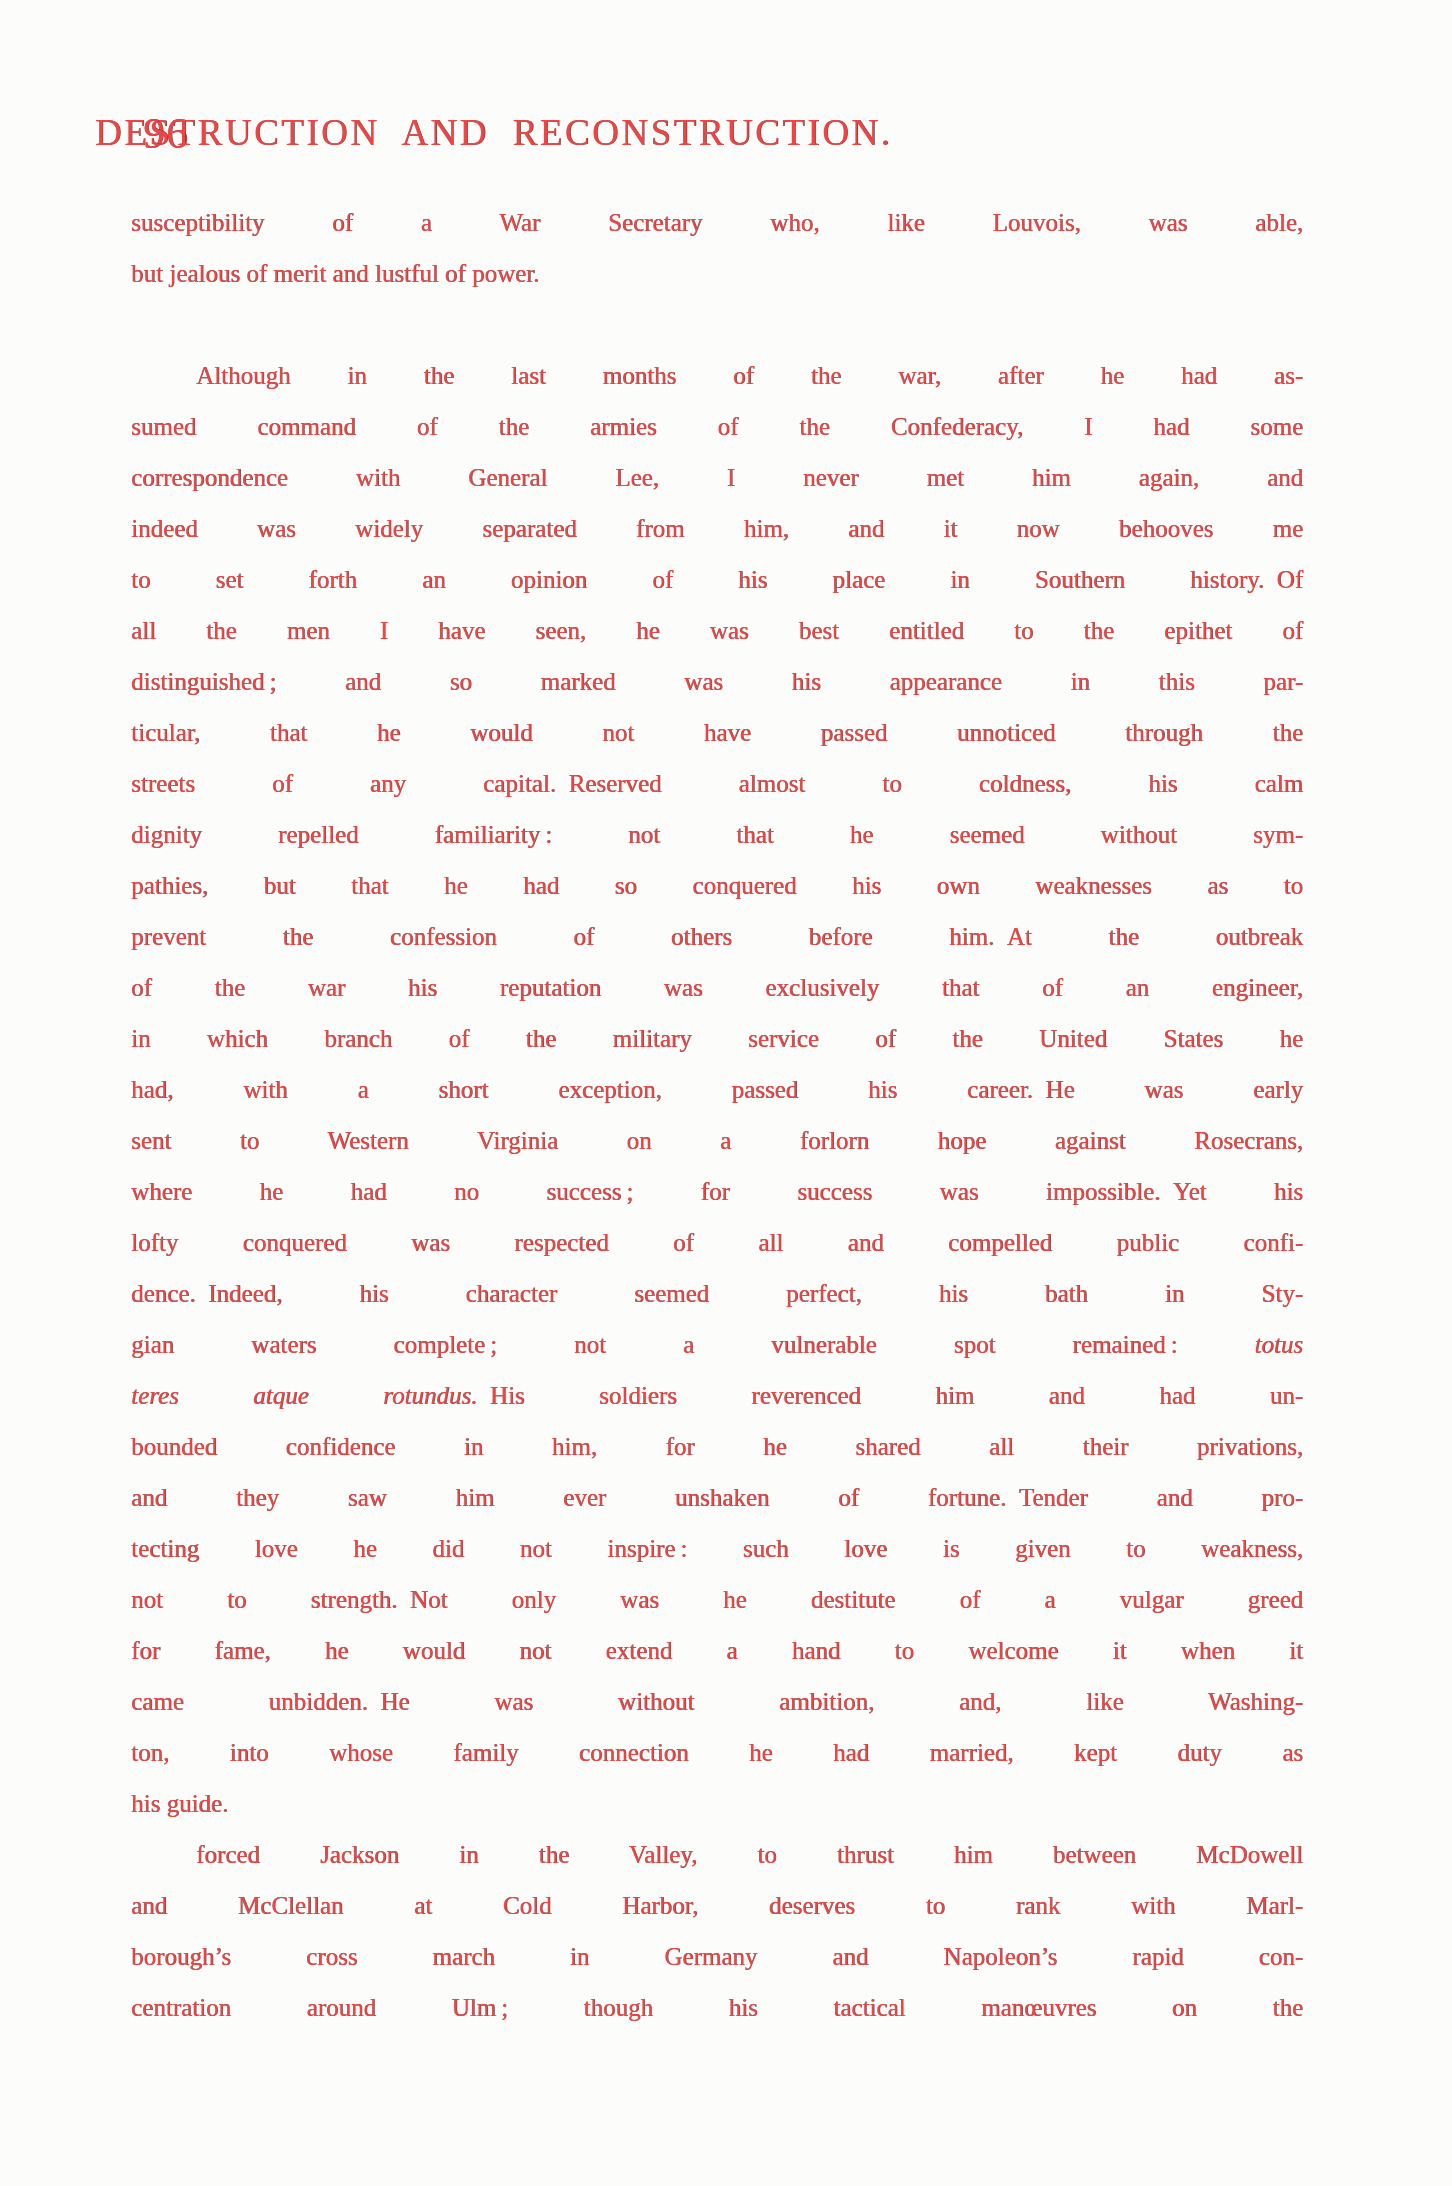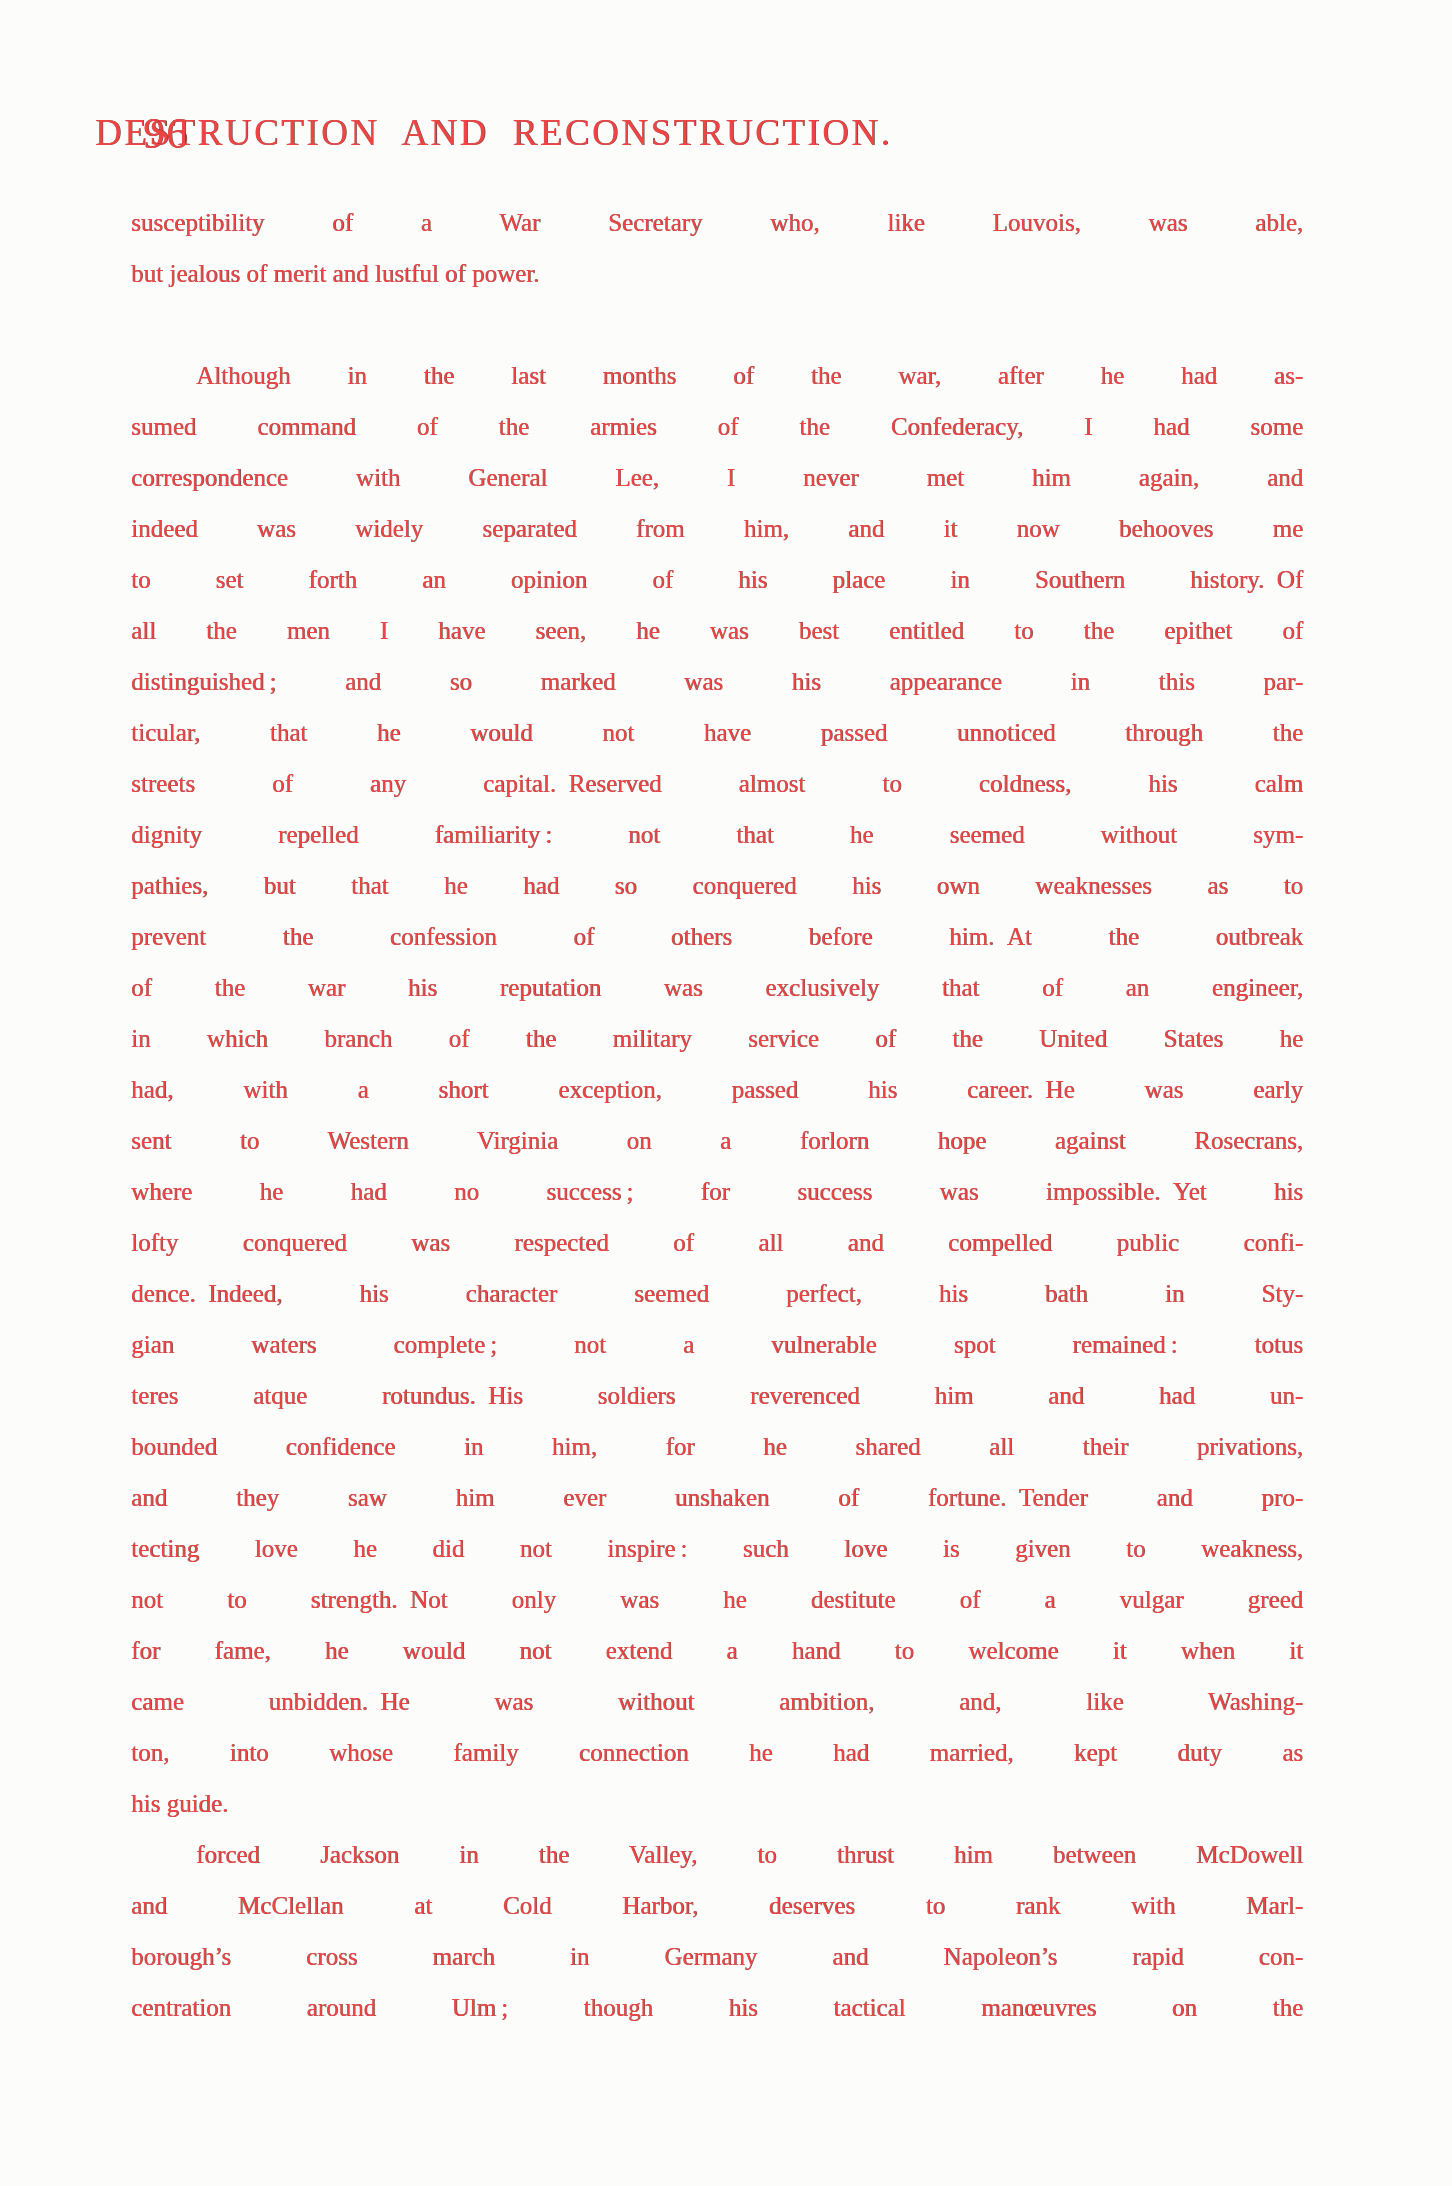--- a/index.html
+++ b/index.html
@@ -56,21 +56,21 @@
     white-space: normal;
     text-align: justify;
     text-align-last: justify;
     text-justify: inter-word;
     overflow: visible;
   }
   .line.last {
     text-align: right;
     text-align-last: left;
   }
-  .it { }
+  .it { font-style: italic; }
 </style>
 </head>
 <body>
 
 <div class="page">
   <div class="running-header">
     <span class="page-number">96</span>
     <div class="running-title">DESTRUCTION AND RECONSTRUCTION.</div>
   </div>
   <div class="page-body">

